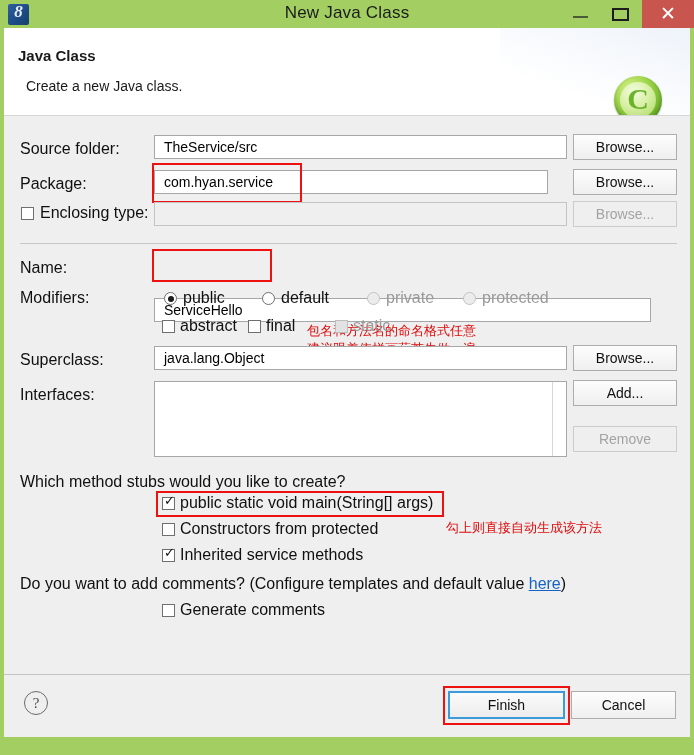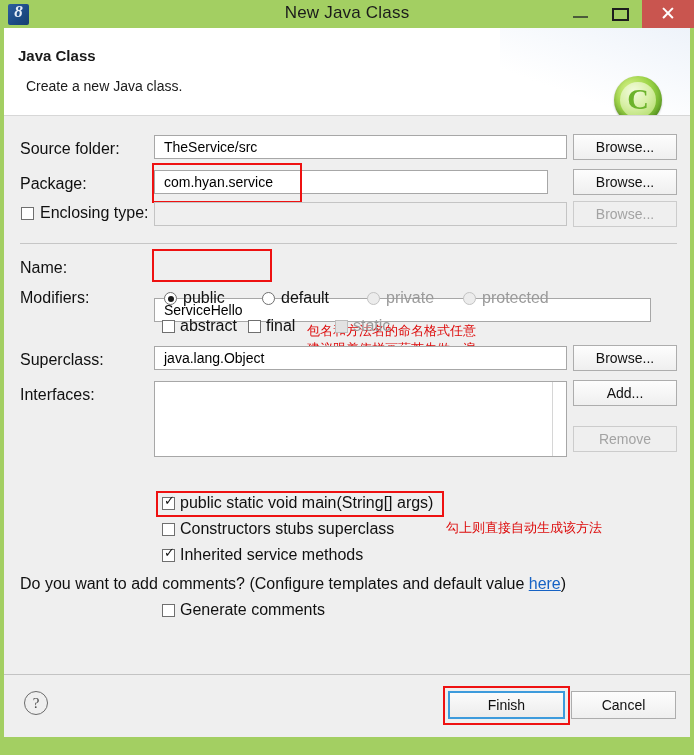--- a/index.html
+++ b/index.html
@@ -392,29 +392,30 @@
     <div class="field" style="left:150px; top:230px; width:413px;">java.lang.Object</div>
     <div class="btn" style="left:569px; top:229px; width:104px;">Browse...</div>
 
     <div class="lbl" style="left:16px; top:270px;">Interfaces:</div>
     <div class="listbox" style="left:150px; top:265px; width:413px; height:76px;">
       <div class="vsep"></div>
     </div>
     <div class="btn disabled" style="left:569px; top:310px; width:104px;">Remove</div>
     <div class="btn" style="left:569px; top:264px; width:104px;">Add...</div>
 
+    <div class="lbl" style="left:16px; top:357px;">Which method stubs would you like to create?</div>
 
     <div class="cb" style="left:158px; top:381px;">
         <div class="tick">✓</div>
       </div>
     <div class="lbl" style="left:176px; top:378px;text-align:center;">public static void main(String[] args)</div>
     <div class="redbox" style="left:152px; top:375px; width:288px; height:26px;"></div>
 
     <div class="cb" style="left:158px; top:407px;"></div>
-    <div class="lbl" style="left:176px; top:404px;">Constructors stubs superclass</div>
+    <div class="lbl" style="left:176px; top:404px;">Constructors from protected</div>
 
     <div class="cb" style="left:158px; top:433px;">
         <div class="tick">✓</div>
       </div>
     <div class="lbl" style="left:176px; top:430px;">Inherited service methods</div>
 
     <div class="note" style="left:442px; top:403px;">勾上则直接自动生成该方法</div>
 
     <div class="lbl" style="left:16px; top:459px;">
       <span>Do you want to add comments? (Configure templates and default value </span><a class="link" href="#">here</a><span>)</span>

